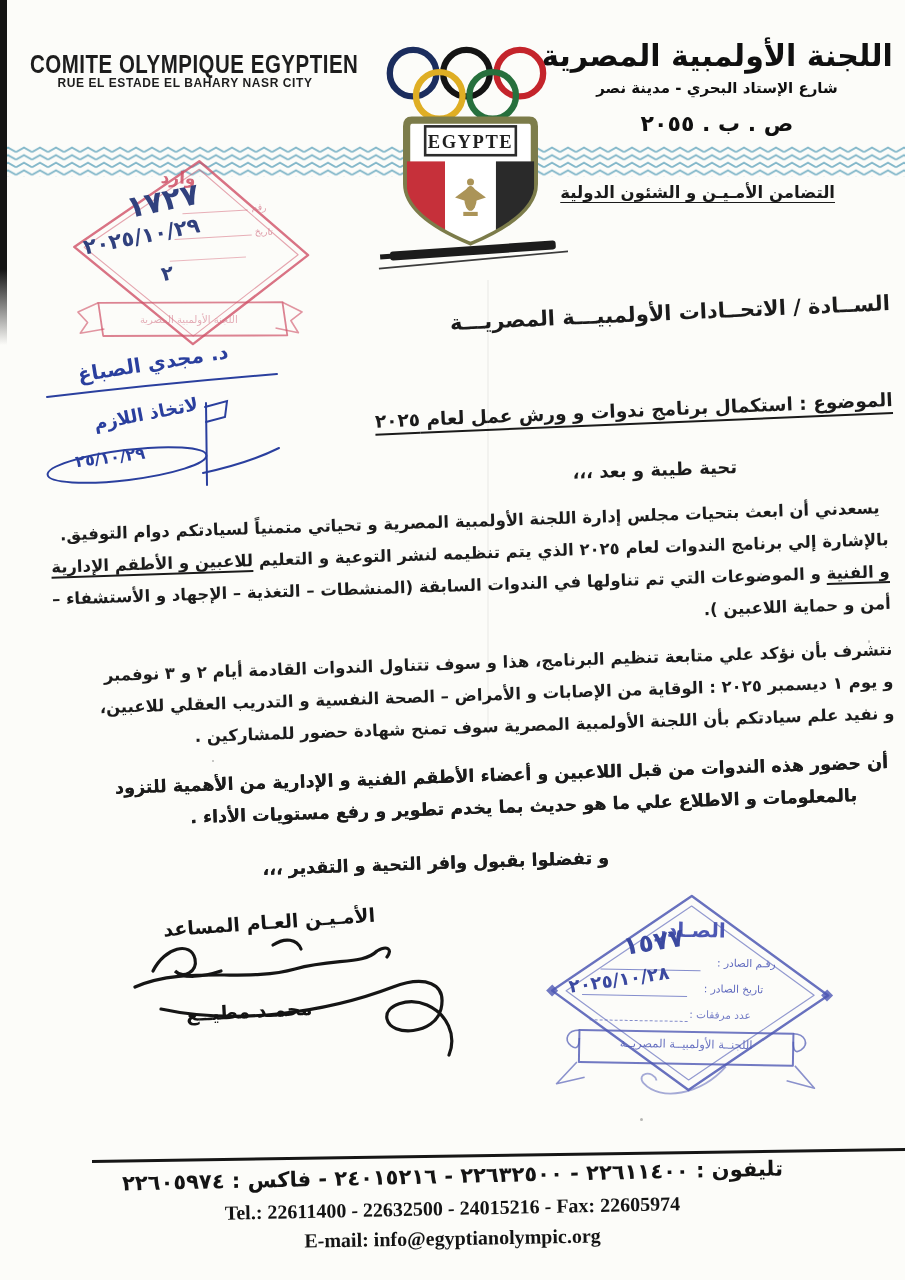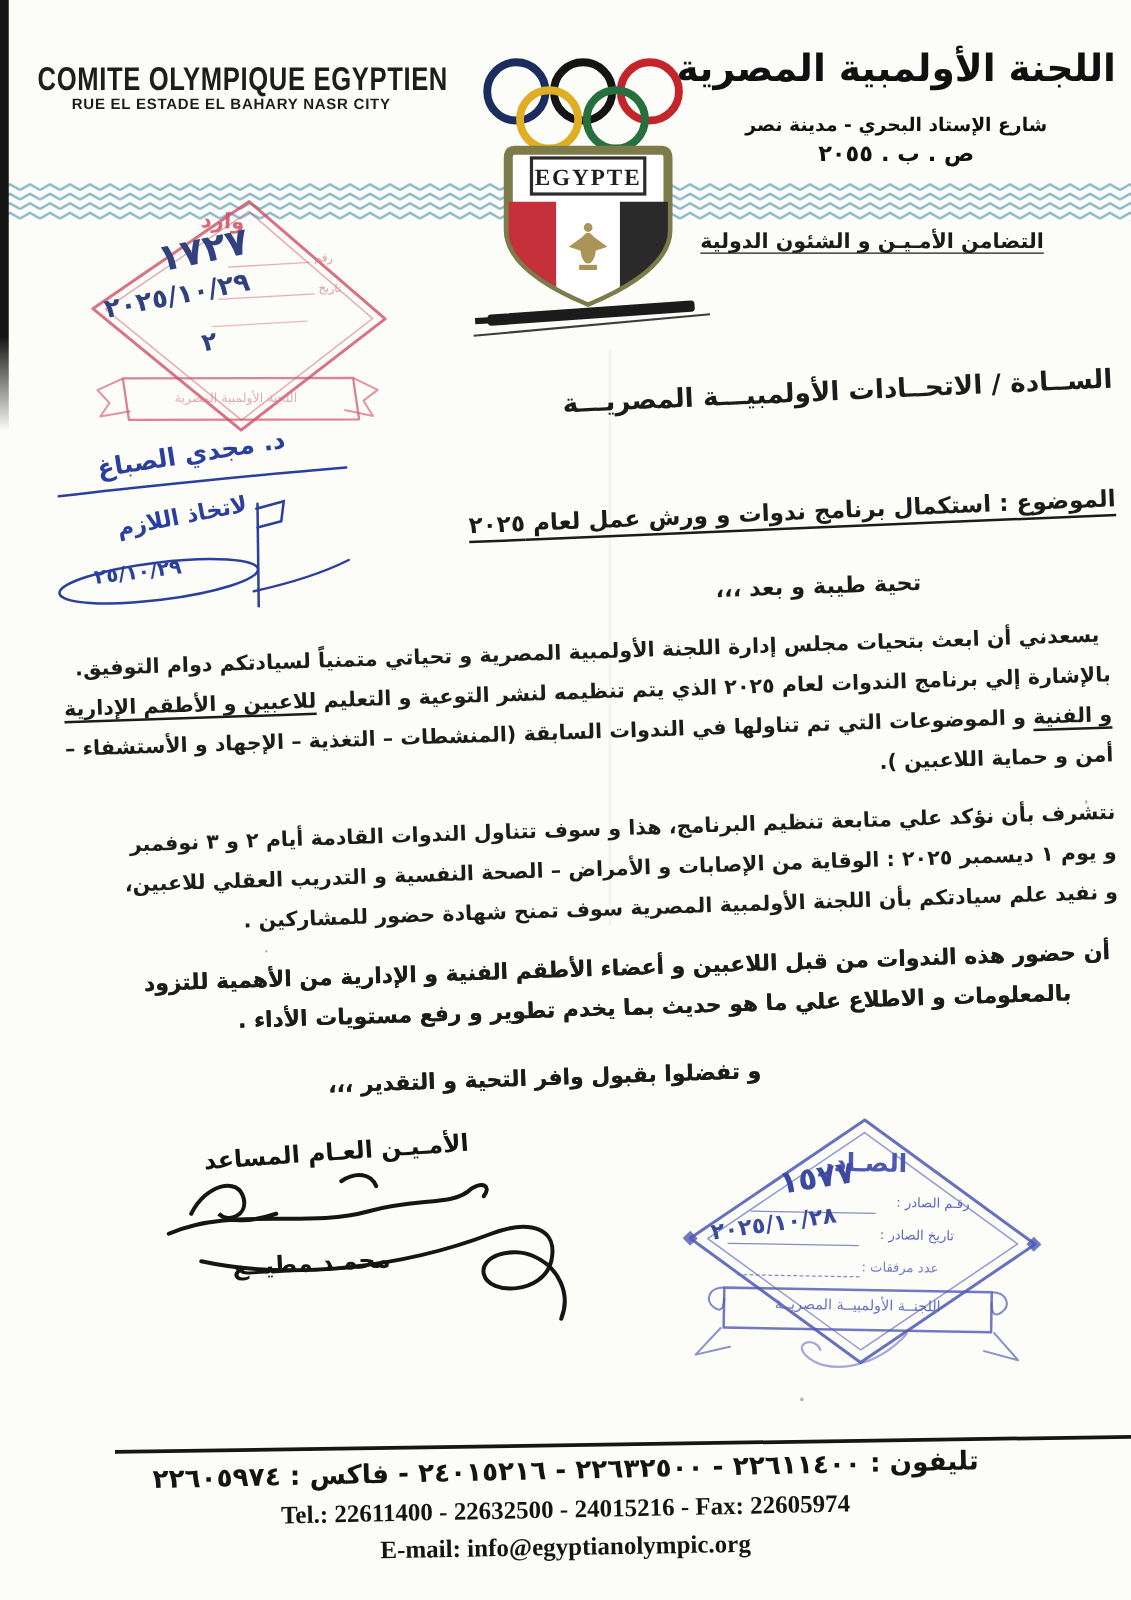--- a/index.html
+++ b/index.html
@@ -10,22 +10,22 @@
 
   
   .hdr-fr{left:30px;top:52px;width:310px;text-align:center;color:#1d1d1d;}
   .hdr-fr-org{display:inline-block;font-family:"Liberation Sans",sans-serif;font-weight:bold;
               font-size:20.5px;letter-spacing:.5px;transform:scaleY(1.28);white-space:nowrap;}
   .hdr-fr-addr{margin-top:0;font-family:"Liberation Sans",sans-serif;font-weight:bold;
                font-size:12px;letter-spacing:.6px;white-space:nowrap;}
   .hdr-fr-po{margin-top:8px;font-family:"Liberation Serif",serif;font-size:21px;letter-spacing:1px;}
   .hdr-ar{right:8px;top:38px;width:360px;text-align:center;color:#101010;}
   .hdr-ar-org{font-size:30px;font-weight:bold;white-space:nowrap;}
-  .hdr-ar-addr{margin-top:18px;font-size:15px;font-weight:bold;white-space:nowrap;}
-  .hdr-ar-po{margin-top:4px;font-size:18px;font-weight:bold;}
+  .hdr-ar-addr{margin-top:6px;font-size:15px;font-weight:bold;white-space:nowrap;}
+  .hdr-ar-po{margin-top:14px;font-size:22px;font-weight:bold;}
   .dept{right:70px;top:183px;font-size:16.5px;font-weight:bold;text-decoration:underline;
         text-underline-offset:4px;white-space:nowrap;}
 
   
   .addressee{right:16px;top:291px;font-size:21px;font-weight:bold;white-space:nowrap;
              transform:rotate(-2.6deg);transform-origin:right top;}
   .subject{right:13px;top:389px;font-size:18.5px;font-weight:bold;white-space:nowrap;
            transform:rotate(-2.4deg);transform-origin:right top;
            text-decoration:underline;text-underline-offset:6px;text-decoration-thickness:1.5px;}
   .salutation{right:168px;top:456px;font-size:18px;font-weight:bold;white-space:nowrap;

